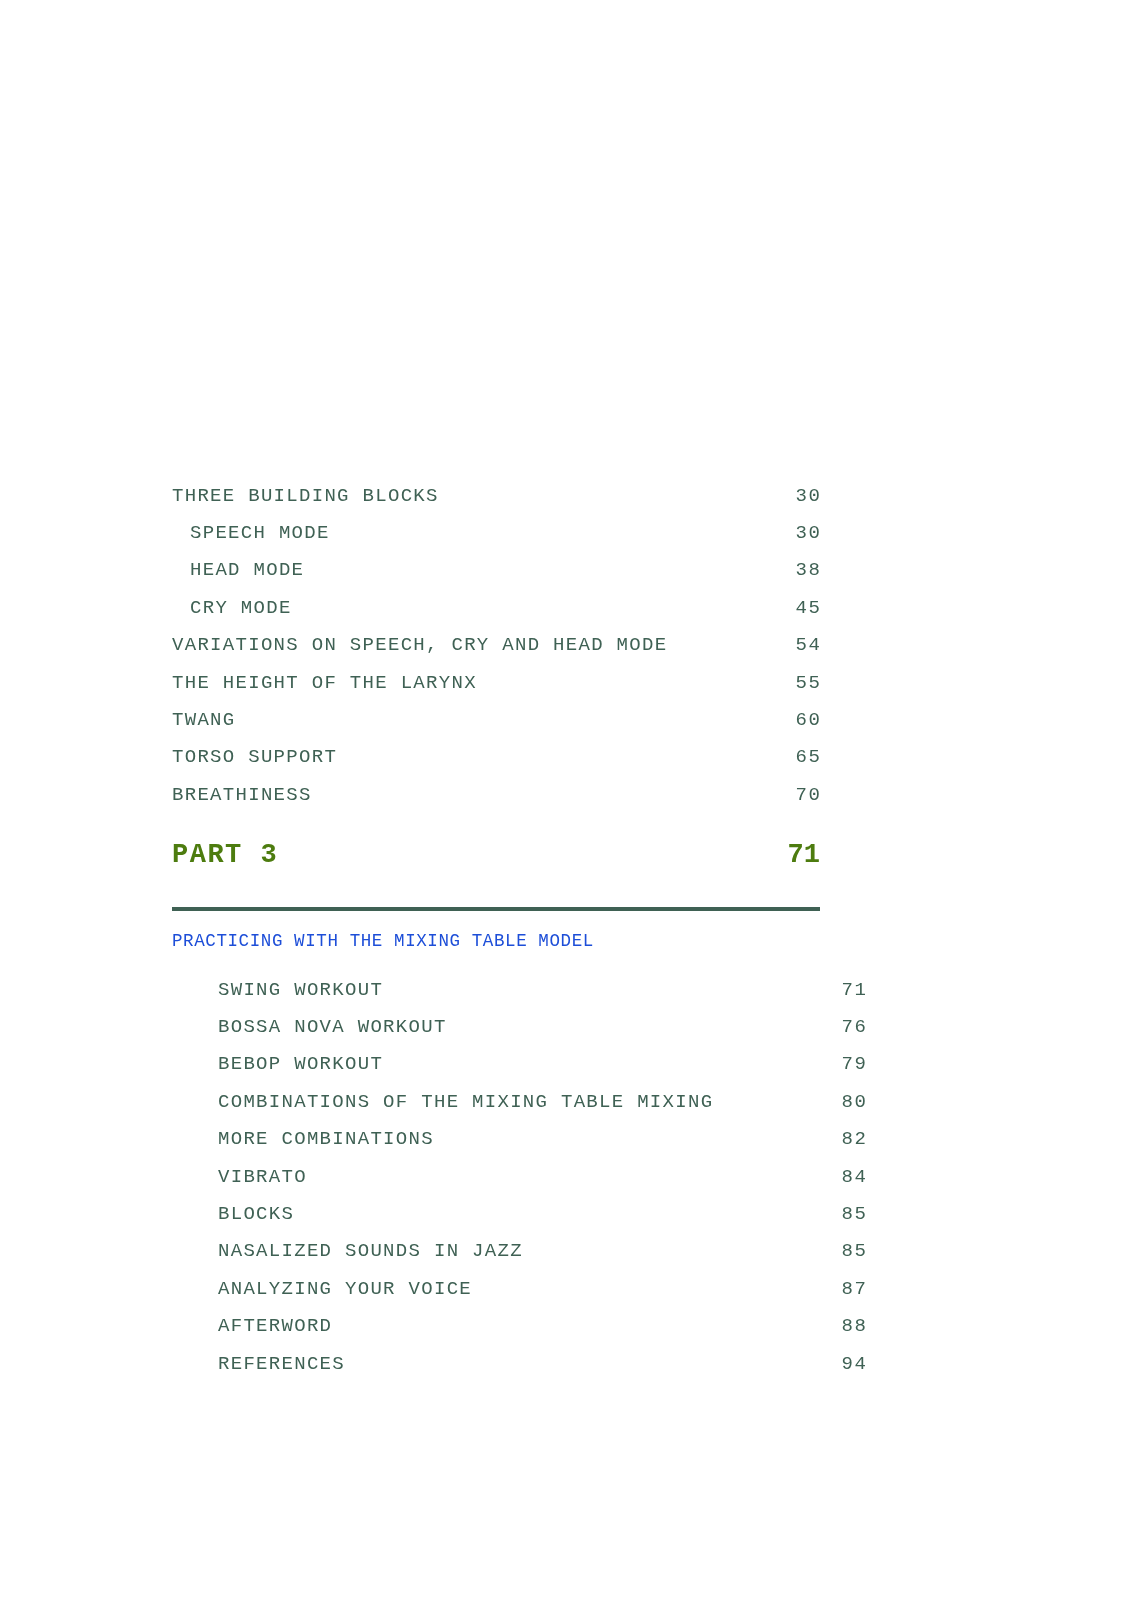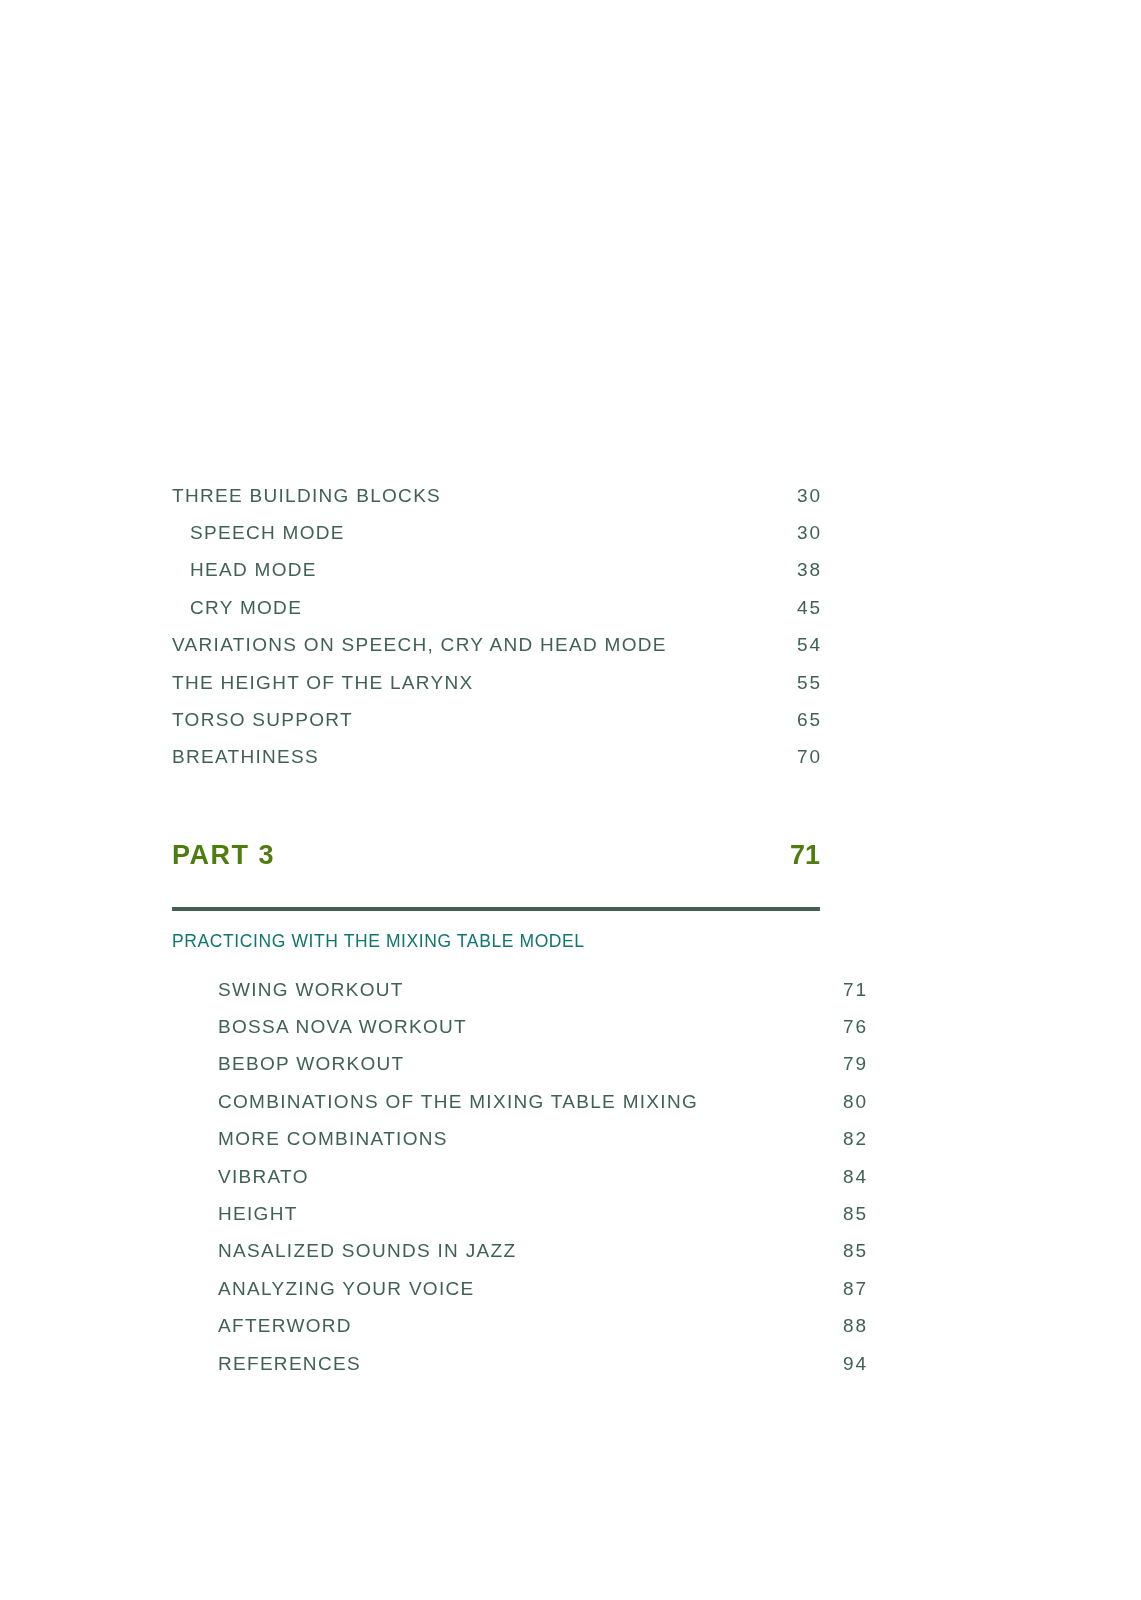--- a/index.html
+++ b/index.html
@@ -1,21 +1,21 @@
 <!DOCTYPE html>
 <html><head>
 <meta charset="utf-8">
 <style>
   html, body { margin: 0; padding: 0; background: #ffffff; }
   .page {
     position: relative;
     width: 1141px;
     height: 1600px;
     background: #ffffff;
-    font-family: Liberation Sans, sans-serif;
+    font-family: Liberation Mono, monospace;
     overflow: hidden;
   }
   .toc-list {
     position: absolute;
     left: 172px;
     width: 648px;
   }
   .toc-list-1 { top: 477px; }
   .toc-list-2 { top: 971px; margin-left: 46px; }
   .toc-row {
@@ -57,21 +57,21 @@
     height: 4px;
     background: #3f6154;
   }
   .subtitle {
     position: absolute;
     left: 172px;
     width: 648px;
     top: 925px;
     height: 33px;
     line-height: 33px;
-    color: #0f766e;
+    color: #1d4ed8;
     font-size: 17.5px;
     font-weight: 400;
     letter-spacing: 0.6px;
     white-space: nowrap;
   }
 </style>
 </head>
 <body>
 
 <div class="page">
@@ -93,20 +93,24 @@
         <span class="toc-label">CRY MODE</span>
         <span class="toc-page-num">45</span>
       </div>
       <div class="toc-row">
         <span class="toc-label">VARIATIONS ON SPEECH, CRY AND HEAD MODE</span>
         <span class="toc-page-num">54</span>
       </div>
       <div class="toc-row">
         <span class="toc-label">THE HEIGHT OF THE LARYNX</span>
         <span class="toc-page-num">55</span>
+      </div>
+      <div class="toc-row">
+        <span class="toc-label">TWANG</span>
+        <span class="toc-page-num">60</span>
       </div>
       <div class="toc-row">
         <span class="toc-label">TORSO SUPPORT</span>
         <span class="toc-page-num">65</span>
       </div>
       <div class="toc-row">
         <span class="toc-label">BREATHINESS</span>
         <span class="toc-page-num">70</span>
       </div>
     </div>
@@ -139,21 +143,21 @@
       </div>
       <div class="toc-row">
         <span class="toc-label">MORE COMBINATIONS</span>
         <span class="toc-page-num">82</span>
       </div>
       <div class="toc-row">
         <span class="toc-label">VIBRATO</span>
         <span class="toc-page-num">84</span>
       </div>
       <div class="toc-row">
-        <span class="toc-label">HEIGHT</span>
+        <span class="toc-label">BLOCKS</span>
         <span class="toc-page-num">85</span>
       </div>
       <div class="toc-row">
         <span class="toc-label">NASALIZED SOUNDS IN JAZZ</span>
         <span class="toc-page-num">85</span>
       </div>
       <div class="toc-row">
         <span class="toc-label">ANALYZING YOUR VOICE</span>
         <span class="toc-page-num">87</span>
       </div>

